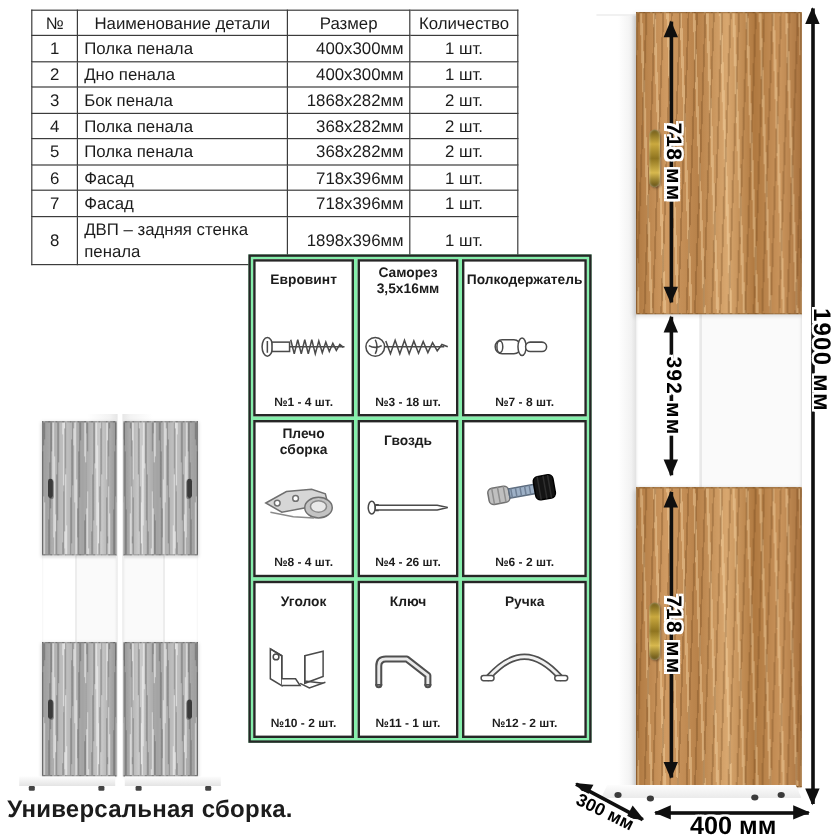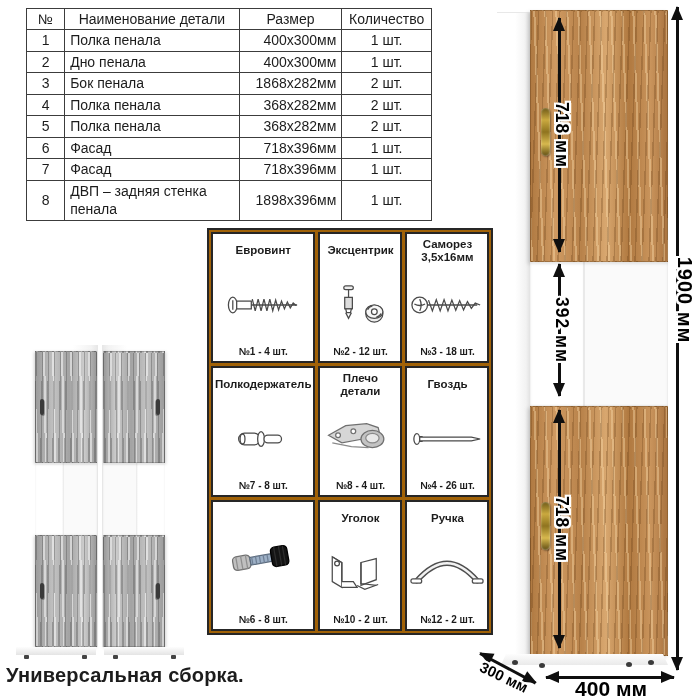--- a/index.html
+++ b/index.html
@@ -13,21 +13,21 @@
          font-weight:normal;background:#fff;}
   .parts th{text-align:center;}
   .c-num{width:32px;text-align:center;}
   .c-name{width:190px;text-align:left;}
   .c-size{width:96px;text-align:right;}
   .c-qty{width:80px;text-align:center;margin-left:17px;}
 
   
   .hw{position:absolute;left:207px;top:212px;width:286px;height:407px;box-sizing:border-box;
       border:2px solid #262626;padding:2px;display:grid;grid-template-columns:repeat(3,1fr);
-      grid-auto-rows:1fr;gap:3px;background:#a16207;margin-top:16px;}
+      grid-auto-rows:1fr;gap:3px;background:#86efac;}
   .hw-cell{border:2px solid #262626;background:#fff;display:flex;flex-direction:column;
       align-items:center;box-sizing:border-box;padding:3px 2px 2px;}
   .hw-title{font-weight:bold;font-size:11.5px;line-height:1.12;text-align:center;
       min-height:27px;display:flex;align-items:center;justify-content:center;}
   .hw-icon{flex:1;display:flex;align-items:center;justify-content:center;width:100%;}
   .hw-count{font-weight:bold;font-size:10px;padding-bottom:2px;}
   .hw-icon svg{stroke:#4a4a4a;stroke-width:1.3;fill:none;}
 
   
   .oak{background-color:#c18b55;
@@ -180,37 +180,20 @@
           <ellipse cx="8" cy="13" rx="4.5" ry="8" fill="#fff"></ellipse>
           <line x1="8" y1="8" x2="8" y2="18"></line>
           <rect x="12" y="9" width="15" height="8" fill="#fff"></rect>
           <line x1="27" y1="13" x2="74" y2="13"></line>
           <path d="M28 7 L31 19 L34 7 L37 19 L40 7 L43 19 L46 7 L49 19 L52 8 L55 18 L58 9 L61 17 L64 10 L67 16 L70 11 L73 13.5"></path>
         </svg>
       </div>
       <div class="hw-count">№1 - 4 шт.</div>
     </div>
 
-    <div class="hw-cell">
-      <div class="hw-title">Эксцентрик</div>
-      <div class="hw-icon">
-        <svg viewBox="0 0 78 44" width="76" height="42">
-          <rect x="22" y="2" width="10" height="4" rx="2" fill="#eee"></rect>
-          <line x1="27" y1="6" x2="27" y2="14"></line>
-          <rect x="23" y="14" width="8" height="12" fill="#ddd"></rect>
-          <path d="M24 26 h6 l-1 4 h-4 z" fill="#fff"></path>
-          <path d="M24 30 l3 6 l3 -6"></path>
-          <circle cx="54" cy="31" r="9" fill="#ececec"></circle>
-          <ellipse cx="54" cy="29" rx="9" ry="7" fill="#f7f7f7"></ellipse>
-          <circle cx="54" cy="29" r="3" fill="#fff"></circle>
-          <path d="M47 27 a8 6 0 0 1 5 -4 M61 31 a8 6 0 0 1 -5 4"></path>
-        </svg>
-      </div>
-      <div class="hw-count">№2 - 12 шт.</div>
-    </div>
 
     <div class="hw-cell">
       <div class="hw-title">Саморез 3,5x16мм</div>
       <div class="hw-icon">
         <svg viewBox="0 0 78 28" width="76" height="30">
           <circle cx="11" cy="14" r="8" fill="#fff"></circle>
           <path d="M11 8 q3 6 0 12 M5.5 13 q5.5 3 11 0" fill="none"></path>
           <line x1="19" y1="14" x2="70" y2="14"></line>
           <path d="M20 9 L24 20 L28 8.5 L32 20 L36 8.5 L40 20 L44 9 L48 19.5 L52 9.5 L56 19 L60 10.5 L64 17.5 L68 12 L73 14"></path>
         </svg>
@@ -225,21 +208,21 @@
           <rect x="14" y="9" width="22" height="12" rx="6" fill="#fff"></rect>
           <ellipse cx="37" cy="15" rx="3.5" ry="7.5" fill="#fff"></ellipse>
           <rect x="40" y="11" width="18" height="8" rx="4" fill="#fff"></rect>
           <ellipse cx="18" cy="15" rx="2.5" ry="5" fill="#fff"></ellipse>
         </svg>
       </div>
       <div class="hw-count">№7 - 8 шт.</div>
     </div>
 
     <div class="hw-cell">
-      <div class="hw-title">Плечо детали</div>
+      <div class="hw-title">Плечо сборка</div>
       <div class="hw-icon">
         <svg viewBox="0 0 78 44" width="76" height="42">
           <path d="M6 18 L24 8 L46 6 L58 10 L60 18 L42 22 L20 26 Z" fill="#d6d6d6" stroke="#707070"></path>
           <ellipse cx="52" cy="22" rx="12" ry="9" fill="#c3c3c3" stroke="#707070"></ellipse>
           <ellipse cx="52" cy="21" rx="7" ry="5" fill="#e8e8e8" stroke="#8a8a8a"></ellipse>
           <circle cx="16" cy="18" r="2.5" fill="#fff" stroke="#707070"></circle>
           <circle cx="32" cy="14" r="2.5" fill="#fff" stroke="#707070"></circle>
           <path d="M10 26 L30 30 L48 31" stroke="#8a8a8a"></path>
         </svg>
       </div>
@@ -266,39 +249,50 @@
           <g transform="rotate(-10 39 18)">
             <rect x="8" y="10" width="18" height="14" rx="4" fill="#c0c0c0" stroke="#707070"></rect>
             <path d="M12 10 v14 M17 10 v14 M22 10 v14" stroke="#8f8f8f"></path>
             <rect x="26" y="13" width="22" height="8" fill="#9db0c6" stroke="#5c6b7d"></rect>
             <path d="M28 13 v8 M32 13 v8 M36 13 v8 M40 13 v8 M44 13 v8" stroke="#6f8096"></path>
             <rect x="48" y="7" width="17" height="20" rx="4" fill="#141414" stroke="#000"></rect>
             <path d="M52 7 v20 M57 7 v20 M61 7 v20" stroke="#2e2e2e"></path>
           </g>
         </svg>
       </div>
-      <div class="hw-count">№6 - 8 шт.</div>
+      <div class="hw-count">№6 - 2 шт.</div>
     </div>
 
     <div class="hw-cell">
       <div class="hw-title">Уголок</div>
       <div class="hw-icon">
         <svg viewBox="0 0 78 46" width="76" height="44">
           <path d="M10 6 v26 l10 6 v-26 z" fill="#fff"></path>
           <path d="M10 6 l10 6 v26" fill="none"></path>
           <circle cx="15" cy="13" r="2.5" fill="#fff"></circle>
           <path d="M20 38 h16 l-4 -6 h-12" fill="#fff"></path>
           <path d="M40 12 l16 -4 v22 l-16 6 z" fill="#fff"></path>
           <path d="M40 12 v22 l16 2" fill="none"></path>
           <path d="M36 36 l8 4 l14 -5" fill="none"></path>
         </svg>
       </div>
       <div class="hw-count">№10 - 2 шт.</div>
     </div>
 
+    <div class="hw-cell">
+      <div class="hw-title">Ключ</div>
+      <div class="hw-icon">
+        <svg viewBox="0 0 78 40" width="76" height="40">
+          <path d="M14 34 V18 q0 -6 6 -6 h18 l18 14 v8" fill="none" stroke="#4f4f4f" stroke-width="6" stroke-linecap="round" stroke-linejoin="round"></path>
+          <path d="M14 34 V18 q0 -6 6 -6 h18 l18 14 v8" fill="none" stroke="#e9e9e9" stroke-width="2.5" stroke-linecap="round" stroke-linejoin="round"></path>
+          <path d="M11 34 h6 M53 34 h6" stroke="#4f4f4f" stroke-width="1.5"></path>
+        </svg>
+      </div>
+      <div class="hw-count">№11 - 1 шт.</div>
+    </div>
 
     <div class="hw-cell">
       <div class="hw-title">Ручка</div>
       <div class="hw-icon">
         <svg viewBox="0 0 78 32" width="76" height="36">
           <path d="M8 24 Q24 6 39 6 Q54 6 70 24" fill="none" stroke="#4f4f4f" stroke-width="5.5" stroke-linecap="round"></path>
           <path d="M8 24 Q24 6 39 6 Q54 6 70 24" fill="none" stroke="#f2f2f2" stroke-width="2.5" stroke-linecap="round"></path>
           <rect x="2" y="22" width="11" height="4.5" rx="2" fill="#fff" stroke="#4f4f4f"></rect>
           <rect x="65" y="22" width="11" height="4.5" rx="2" fill="#fff" stroke="#4f4f4f"></rect>
         </svg>

